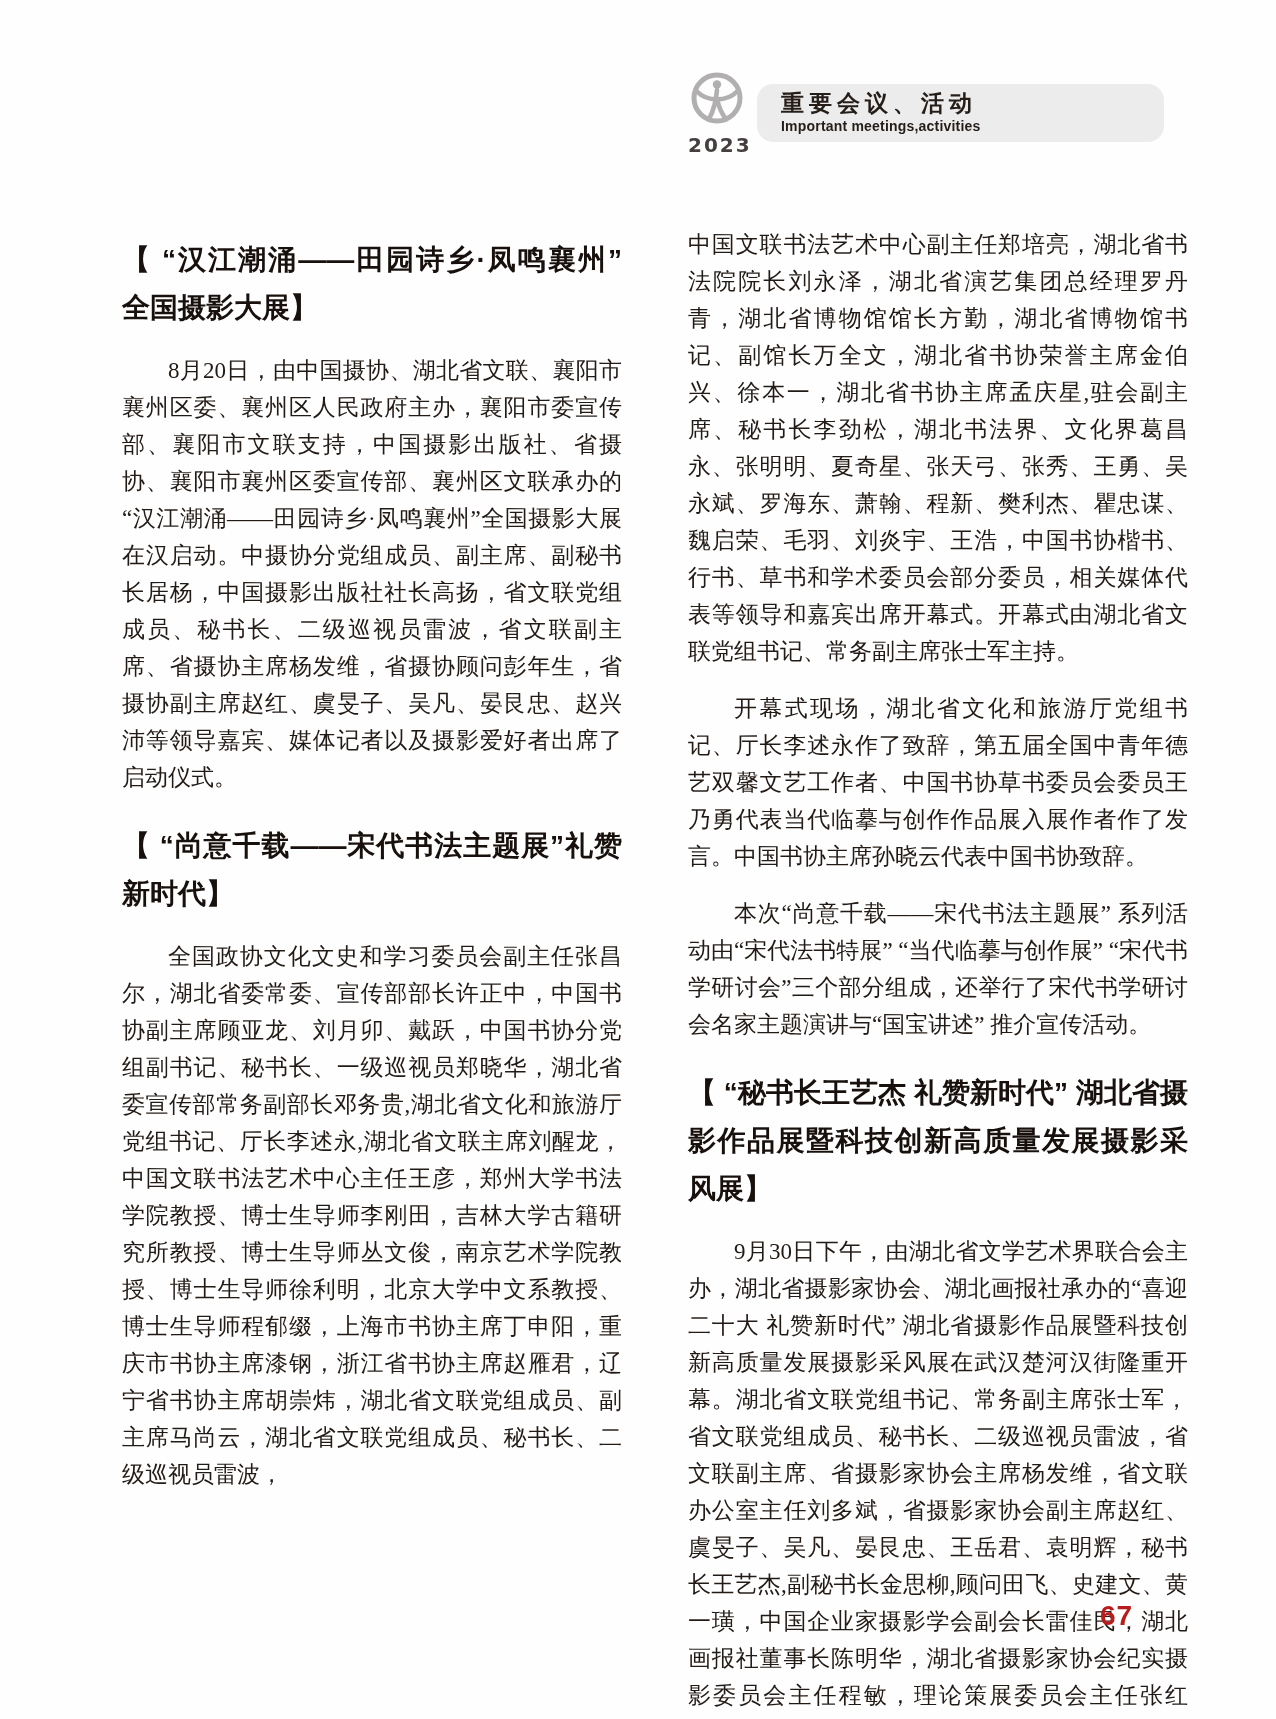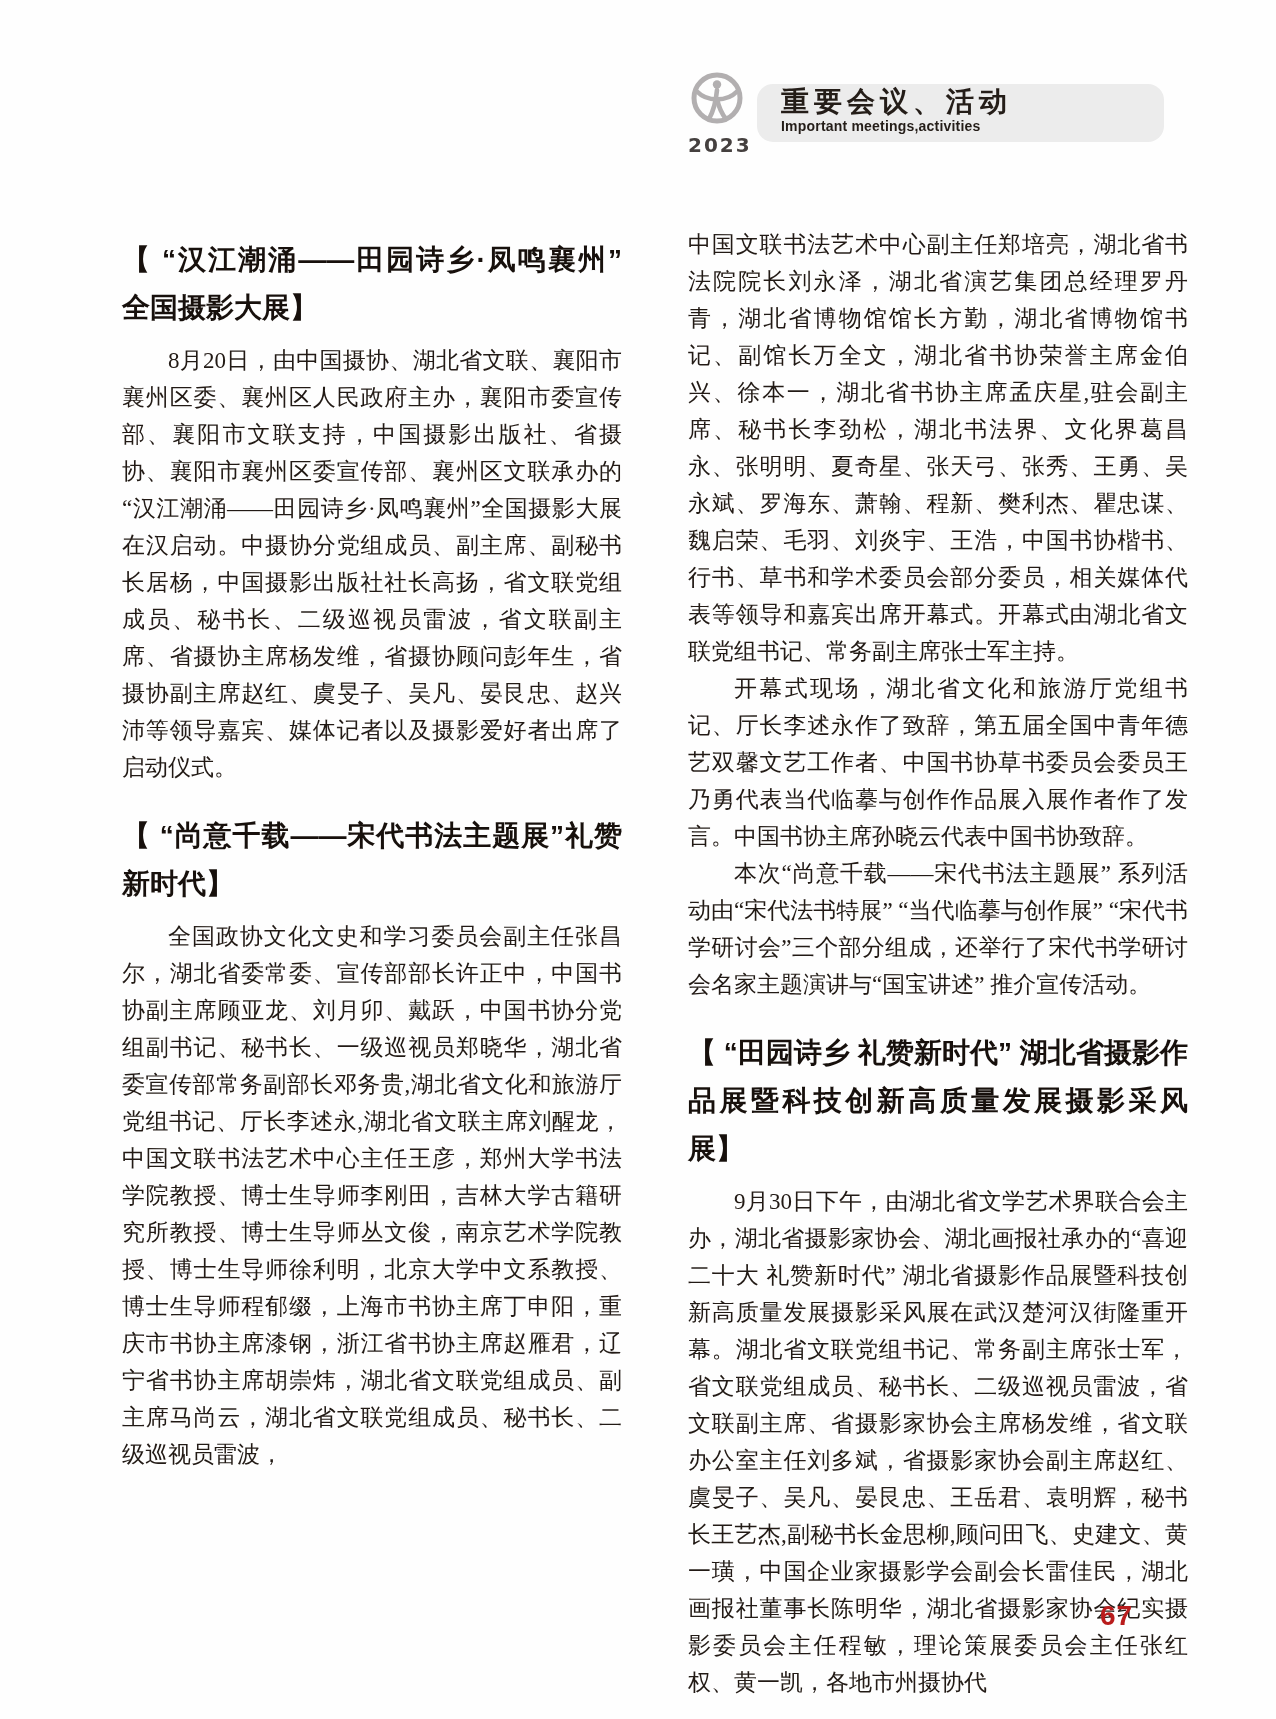--- a/index.html
+++ b/index.html
@@ -20,22 +20,22 @@
     font-family:"DejaVu Sans","Liberation Sans",sans-serif;
     font-weight:bold; font-size:20px; color:#45403f;
     letter-spacing:2px; margin-top:1px;
   }
   .banner {
     position:absolute; left:757px; top:84px; width:407px; height:58px;
     background:#ececec; border-radius:16px;
     padding:8px 0 0 24px;
   }
   .banner-zh {
-    font-family:Liberation Mono, monospace;
-    font-weight:bold; font-size:28px; letter-spacing:5px; color:#241d18;
+    font-family:Liberation Serif, serif;
+    font-weight:bold; font-size:23px; letter-spacing:5px; color:#241d18;
     line-height:24px;
   }
   .banner-en {
     font-family:"Liberation Sans","DejaVu Sans",sans-serif;
     font-weight:bold; font-size:14px; color:#241d18; margin-top:2px;
     letter-spacing:0.2px;
   }
 
   
   .column {
@@ -51,21 +51,21 @@
     color:#17100c; margin:26px 0 10px 0;
     text-align:justify;
   }
   .column .art-heading:first-child { margin-top:10px; }
 
   .body {
     font-size:23px; line-height:37px;
     word-break:break-all;
     text-align:justify;
   }
-  .indent { text-indent:2em; }
+  .indent { text-indent:2em;margin-top:20px; }
 
   .page-number {
     position:absolute; left:1100px; top:1600px;
     font-family:"Liberation Sans","DejaVu Sans",sans-serif;
     font-weight:bold; font-size:28px; color:#b91c1c;
     letter-spacing:1px;
   }
 </style>
 </head>
 <body>
@@ -93,19 +93,19 @@
     <h2 class="art-heading">【 “汉江潮涌——田园诗乡·凤鸣襄州” 全国摄影大展】</h2>
     <p class="body indent">8月20日，由中国摄协、湖北省文联、襄阳市襄州区委、襄州区人民政府主办，襄阳市委宣传部、襄阳市文联支持，中国摄影出版社、省摄协、襄阳市襄州区委宣传部、襄州区文联承办的“汉江潮涌——田园诗乡·凤鸣襄州”全国摄影大展在汉启动。中摄协分党组成员、副主席、副秘书长居杨，中国摄影出版社社长高扬，省文联党组成员、秘书长、二级巡视员雷波，省文联副主席、省摄协主席杨发维，省摄协顾问彭年生，省摄协副主席赵红、虞旻子、吴凡、晏艮忠、赵兴沛等领导嘉宾、媒体记者以及摄影爱好者出席了启动仪式。</p>
     <h2 class="art-heading">【 “尚意千载——宋代书法主题展”礼赞新时代】</h2>
     <p class="body indent">全国政协文化文史和学习委员会副主任张昌尔，湖北省委常委、宣传部部长许正中，中国书协副主席顾亚龙、刘月卯、戴跃，中国书协分党组副书记、秘书长、一级巡视员郑晓华，湖北省委宣传部常务副部长邓务贵,湖北省文化和旅游厅党组书记、厅长李述永,湖北省文联主席刘醒龙，中国文联书法艺术中心主任王彦，郑州大学书法学院教授、博士生导师李刚田，吉林大学古籍研究所教授、博士生导师丛文俊，南京艺术学院教授、博士生导师徐利明，北京大学中文系教授、博士生导师程郁缀，上海市书协主席丁申阳，重庆市书协主席漆钢，浙江省书协主席赵雁君，辽宁省书协主席胡崇炜，湖北省文联党组成员、副主席马尚云，湖北省文联党组成员、秘书长、二级巡视员雷波，</p>
   </section>
 
   <section class="column" id="col-right">
     <p class="body">中国文联书法艺术中心副主任郑培亮，湖北省书法院院长刘永泽，湖北省演艺集团总经理罗丹青，湖北省博物馆馆长方勤，湖北省博物馆书记、副馆长万全文，湖北省书协荣誉主席金伯兴、徐本一，湖北省书协主席孟庆星,驻会副主席、秘书长李劲松，湖北书法界、文化界葛昌永、张明明、夏奇星、张天弓、张秀、王勇、吴永斌、罗海东、萧翰、程新、樊利杰、瞿忠谋、魏启荣、毛羽、刘炎宇、王浩，中国书协楷书、行书、草书和学术委员会部分委员，相关媒体代表等领导和嘉宾出席开幕式。开幕式由湖北省文联党组书记、常务副主席张士军主持。</p>
     <p class="body indent">开幕式现场，湖北省文化和旅游厅党组书记、厅长李述永作了致辞，第五届全国中青年德艺双馨文艺工作者、中国书协草书委员会委员王乃勇代表当代临摹与创作作品展入展作者作了发言。中国书协主席孙晓云代表中国书协致辞。</p>
     <p class="body indent">本次“尚意千载——宋代书法主题展” 系列活动由“宋代法书特展” “当代临摹与创作展” “宋代书学研讨会”三个部分组成，还举行了宋代书学研讨会名家主题演讲与“国宝讲述” 推介宣传活动。</p>
-    <h2 class="art-heading">【 “田园诗乡 礼赞新时代” 湖北省摄影作品展暨科技创新高质量发展摄影采风展】</h2>
+    <h2 class="art-heading">【 “秘书长王艺杰 礼赞新时代” 湖北省摄影作品展暨科技创新高质量发展摄影采风展】</h2>
     <p class="body indent">9月30日下午，由湖北省文学艺术界联合会主办，湖北省摄影家协会、湖北画报社承办的“喜迎二十大 礼赞新时代” 湖北省摄影作品展暨科技创新高质量发展摄影采风展在武汉楚河汉街隆重开幕。湖北省文联党组书记、常务副主席张士军，省文联党组成员、秘书长、二级巡视员雷波，省文联副主席、省摄影家协会主席杨发维，省文联办公室主任刘多斌，省摄影家协会副主席赵红、虞旻子、吴凡、晏艮忠、王岳君、袁明辉，秘书长王艺杰,副秘书长金思柳,顾问田飞、史建文、黄一璜，中国企业家摄影学会副会长雷佳民，湖北画报社董事长陈明华，湖北省摄影家协会纪实摄影委员会主任程敏，理论策展委员会主任张红权、黄一凯，各地市州摄协代</p>
   </section>
 
   <div class="page-number">67</div>
 
 </div>
 
 </body></html>

